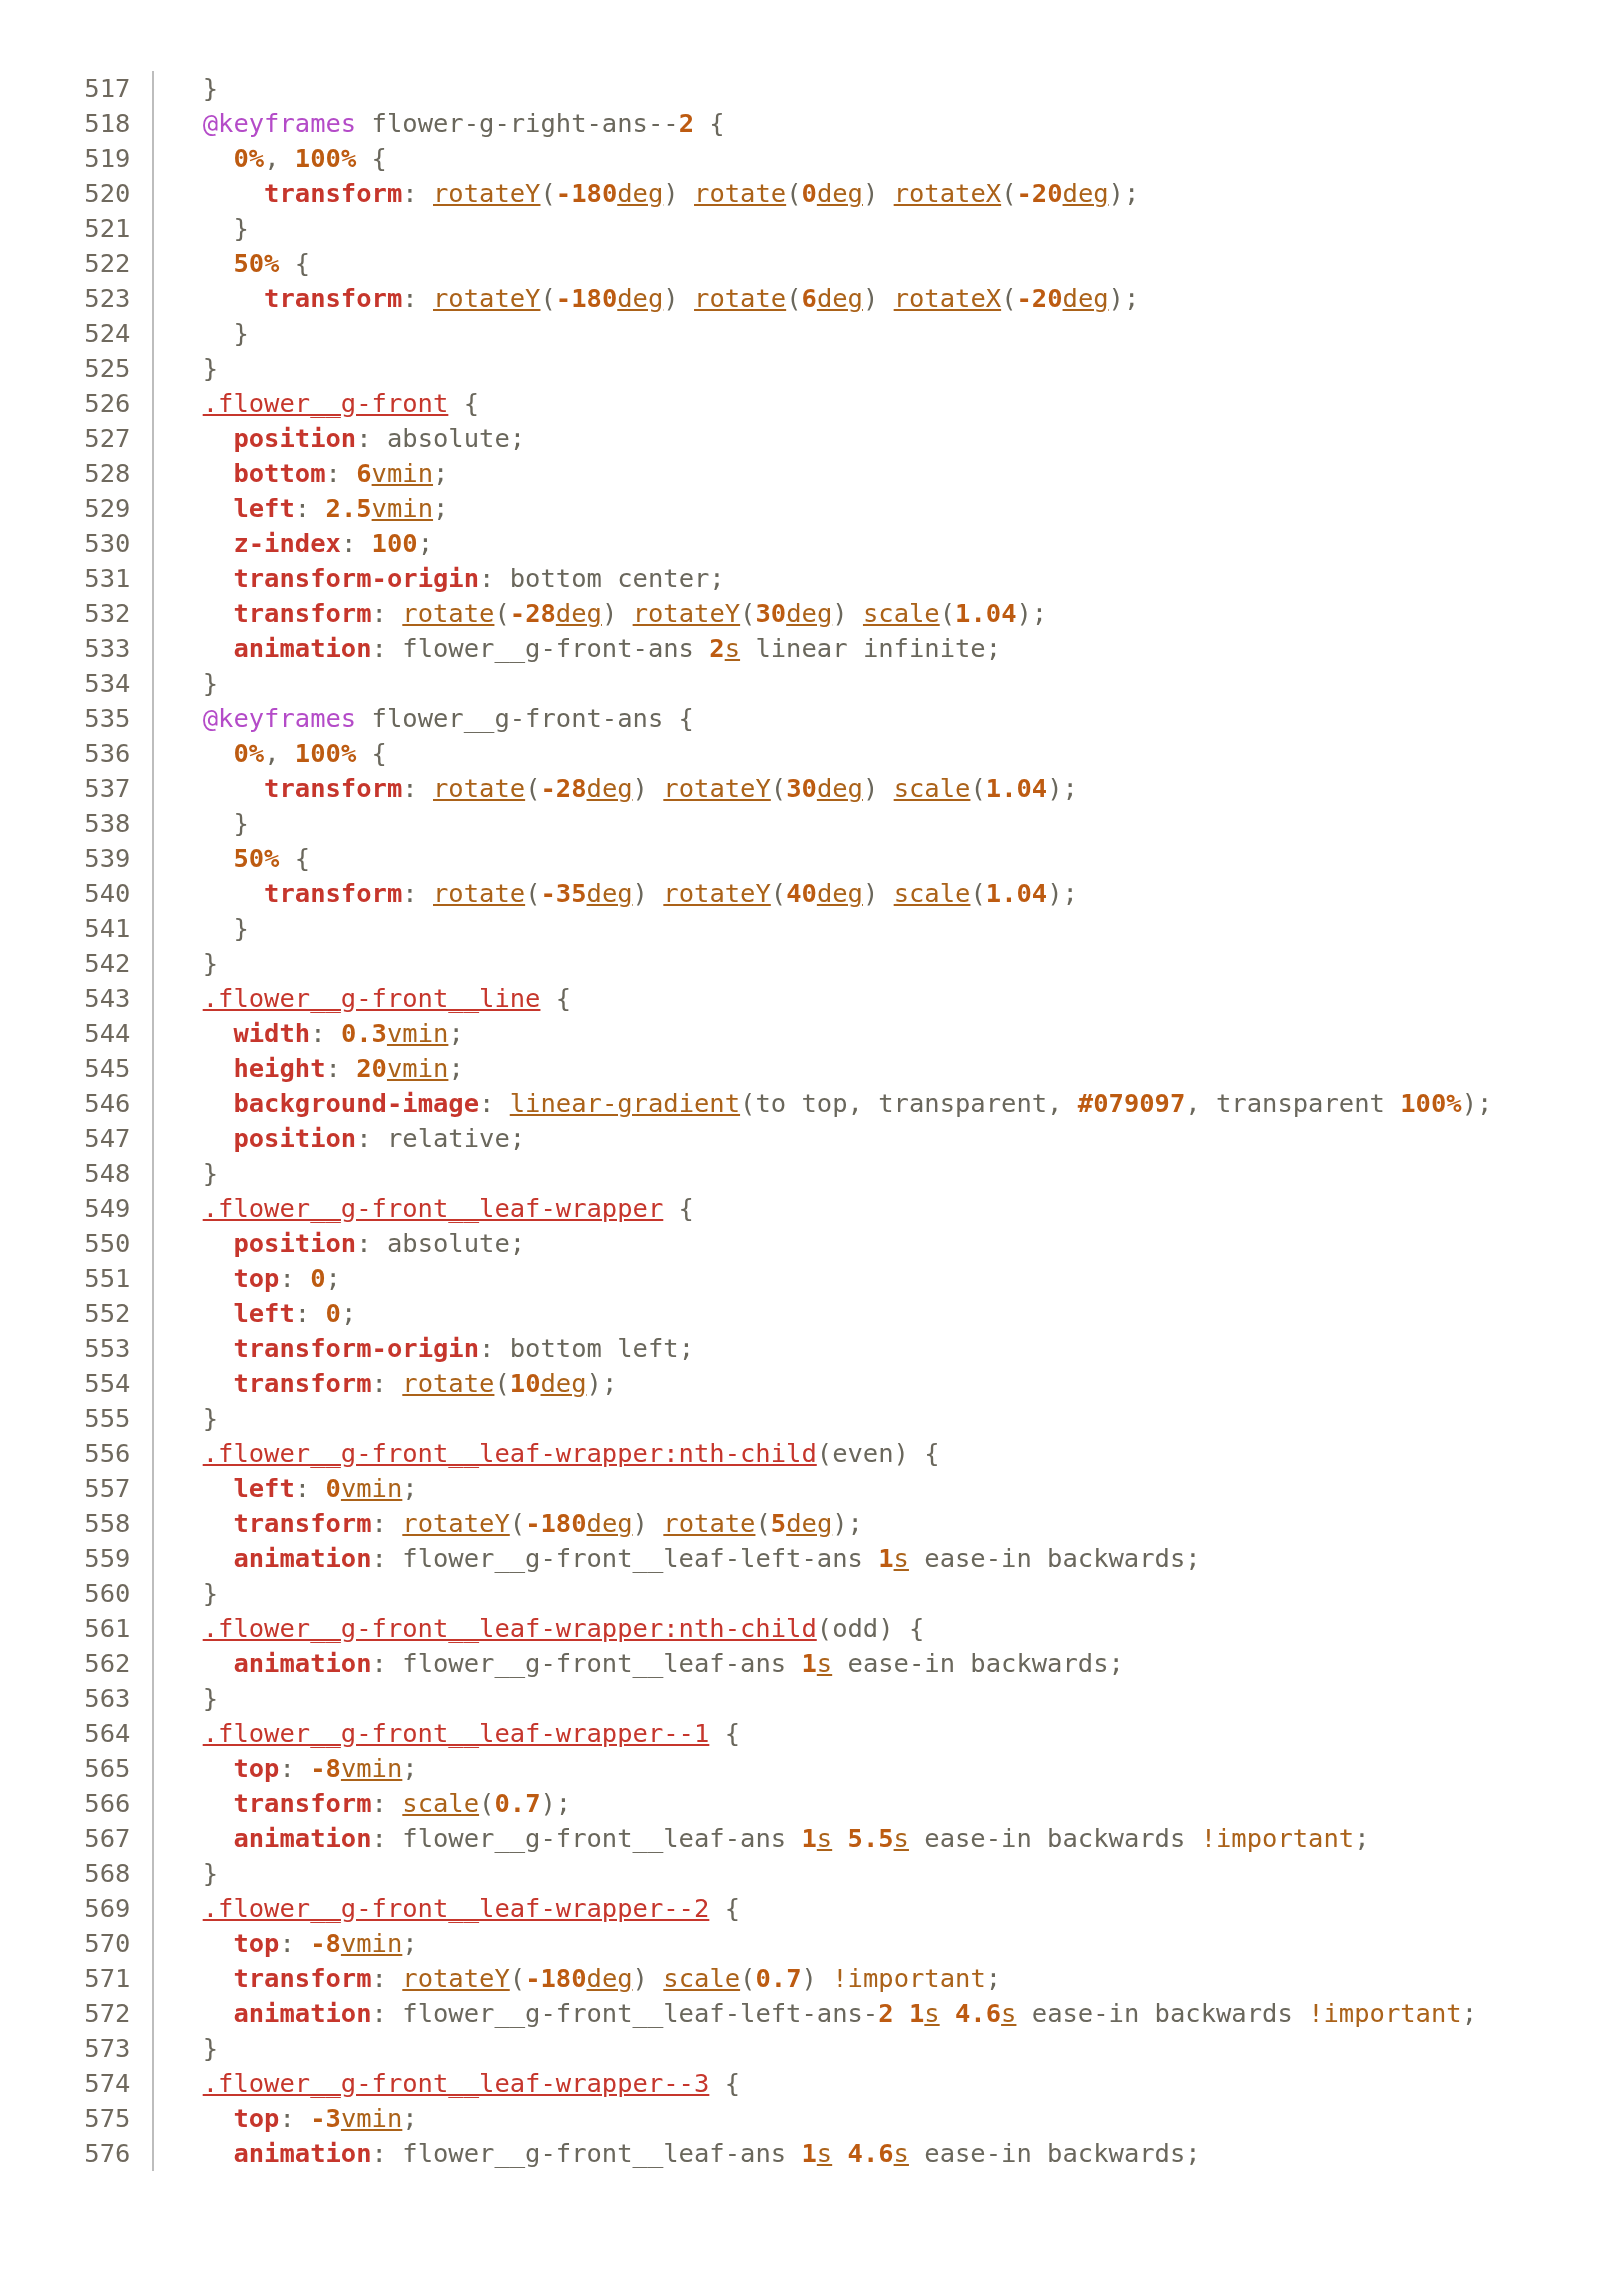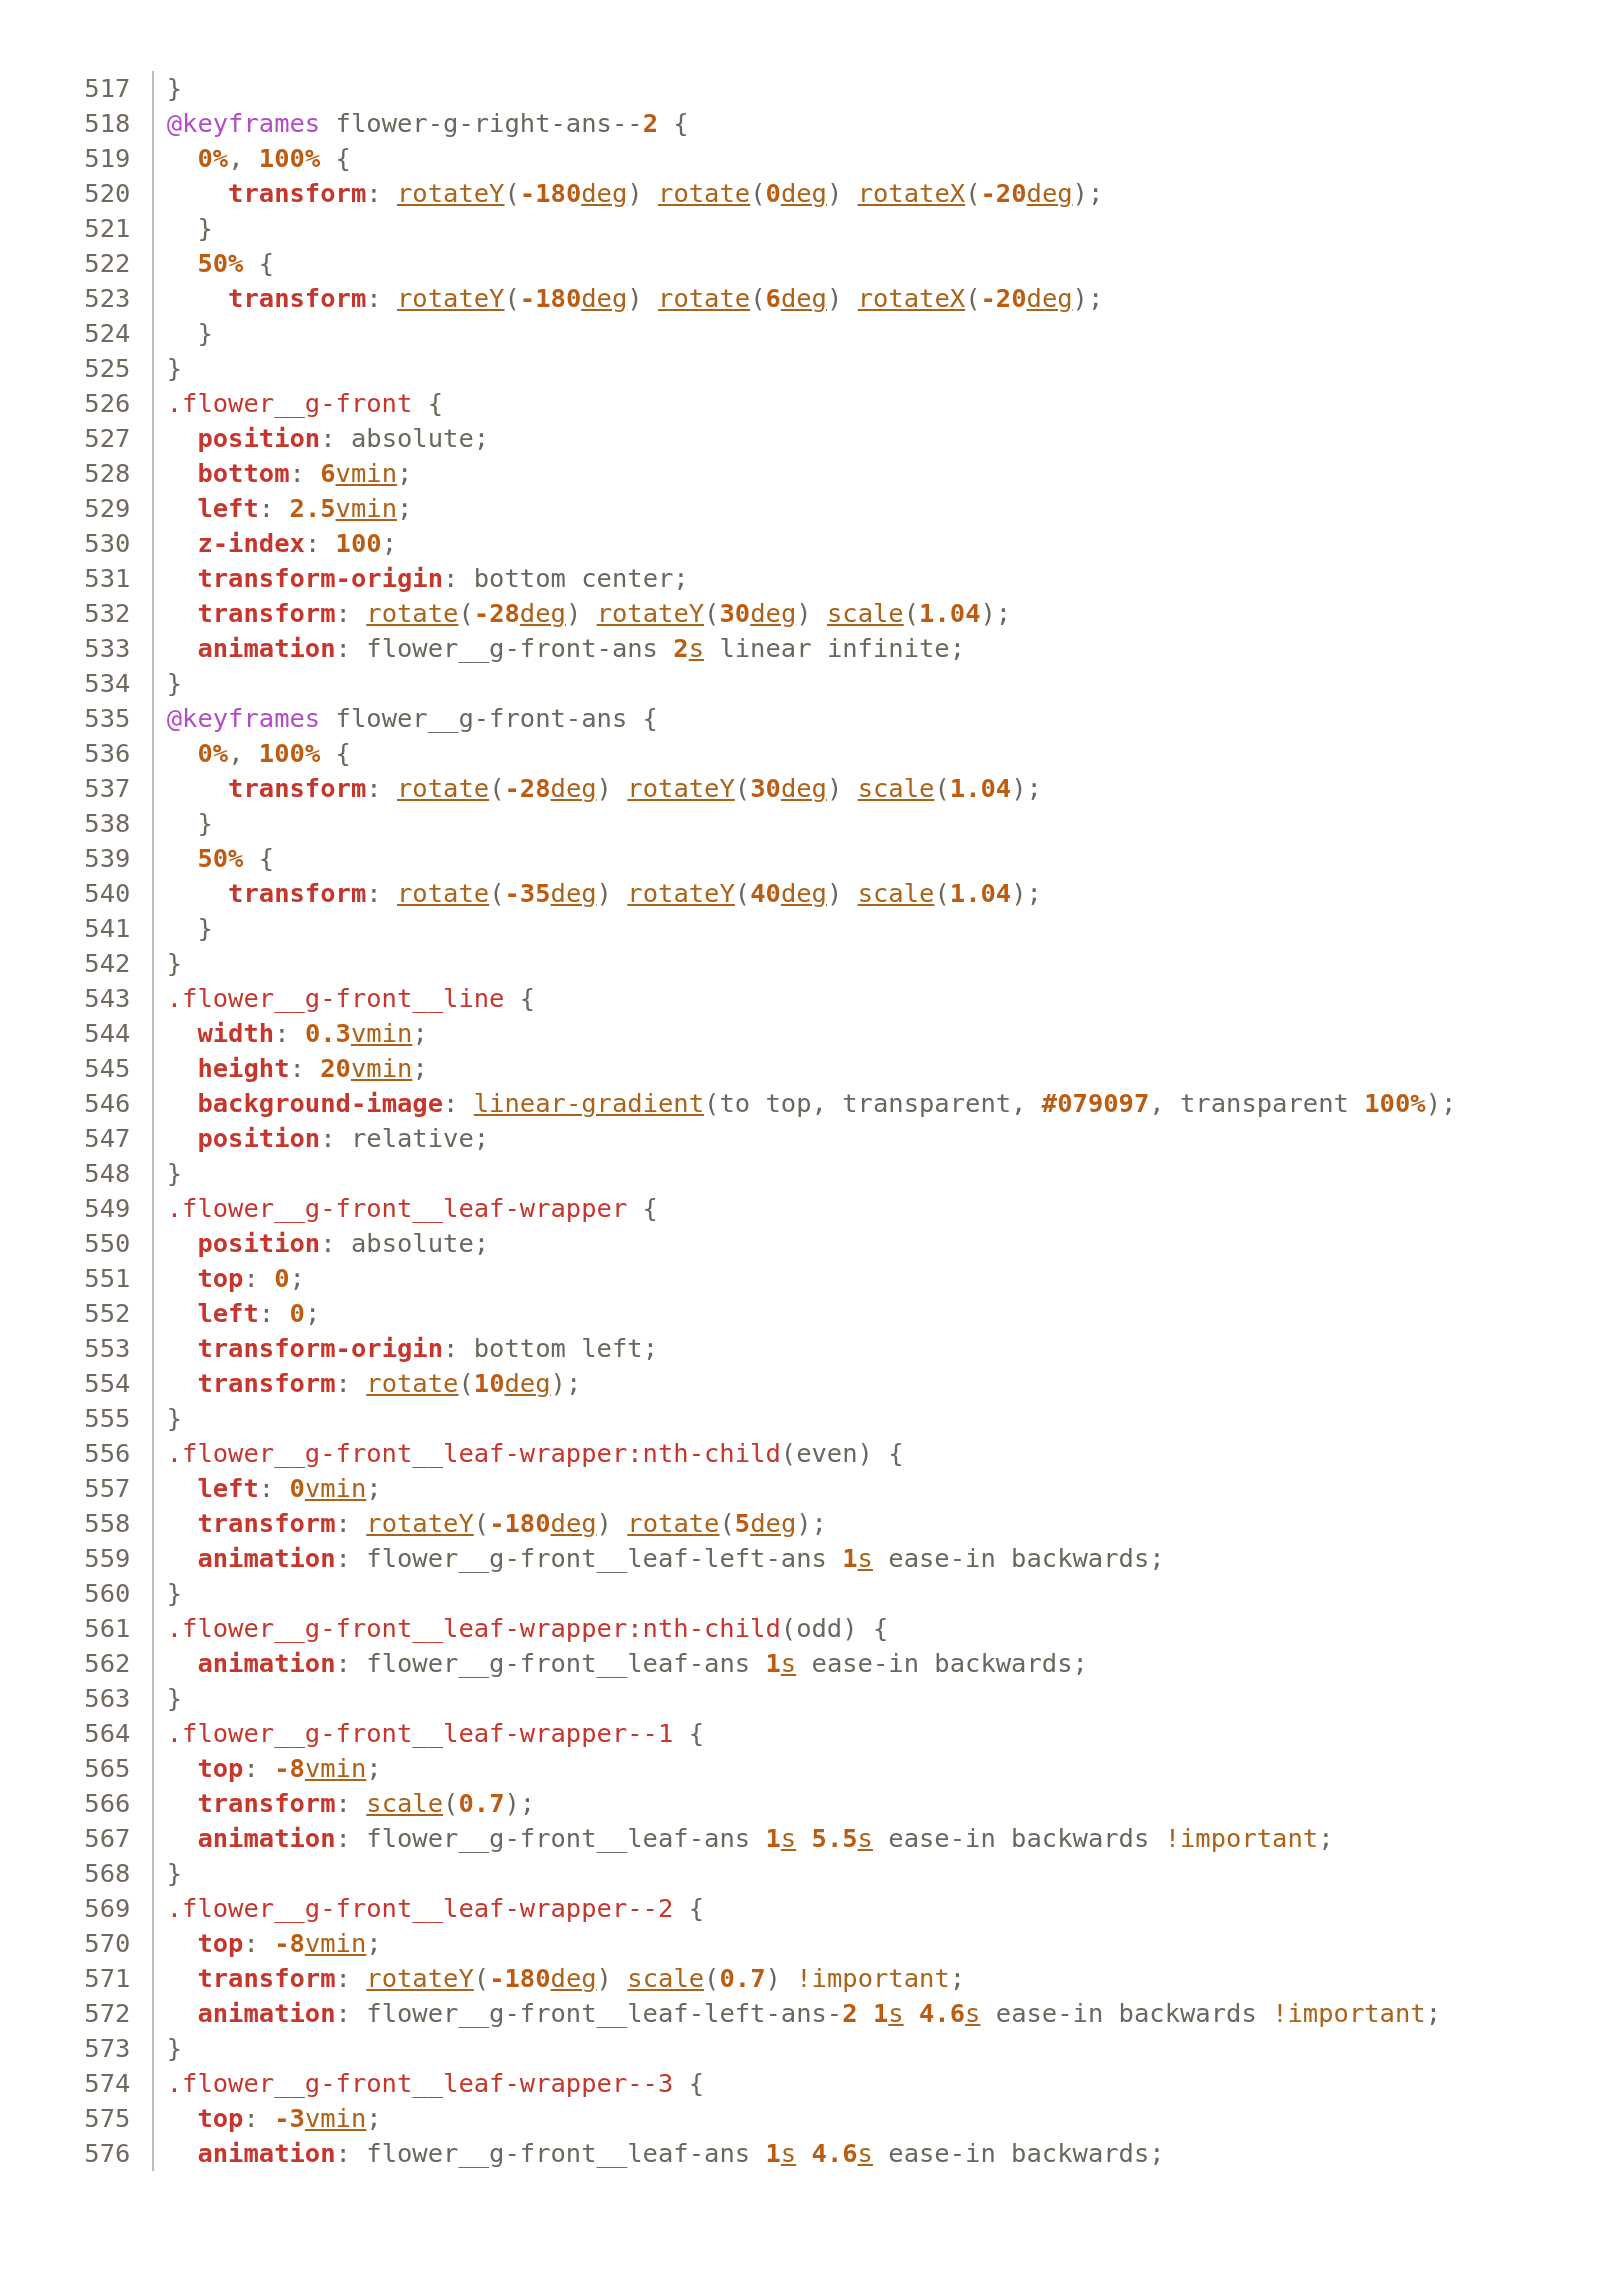--- a/index.html
+++ b/index.html
@@ -5,30 +5,30 @@
   html,body{margin:0;padding:0;background:#ffffff;}
   body{
     width:1620px;height:2293px;position:relative;overflow:hidden;
     font-family:"DejaVu Sans Mono","Liberation Mono",monospace;
   }
   .editor{
     position:absolute;top:71px;left:0;right:0;
     font-size:25.5px;
     white-space:pre;
   }
-  .row{display:flex;height:35px;line-height:35px;}
+  .row{display:flex;height:35px;line-height:35px;gap:36px;}
   .ln{
     flex:0 0 154px;box-sizing:border-box;padding-right:21.6px;
     text-align:right;color:var(--c-ln);
     border-right:2px solid var(--c-gutter);
     user-select:none;
   }
   .cl{padding-left:12.7px;color:var(--c-plain);}
   .t-p{color:var(--c-plain);}
-  .t-sel{color:var(--c-red);}
+  .t-sel{color:var(--c-red);text-decoration:underline;}
   .t-prop{color:var(--c-red);font-weight:bold;text-align:right;}
   .t-num{color:var(--c-num);font-weight:bold;}
   .t-unit{color:var(--c-unit);text-decoration:underline;}
   .t-imp{color:var(--c-unit);}
   .t-at{color:var(--c-at);font-weight:normal;}
 </style>
 </head>
 <body style="background: rgb(255, 255, 255);">
 
 <div class="editor" id="editor"><div class="row"><span class="ln">517</span><span class="cl"><span class="t-p">}</span></span></div><div class="row"><span class="ln">518</span><span class="cl"><span class="t-at">@keyframes</span><span class="t-p"> flower-g-right-ans--</span><span class="t-num">2</span><span class="t-p"> {</span></span></div><div class="row"><span class="ln">519</span><span class="cl"><span class="t-p">  </span><span class="t-num">0%</span><span class="t-p">, </span><span class="t-num">100%</span><span class="t-p"> {</span></span></div><div class="row"><span class="ln">520</span><span class="cl"><span class="t-p">    </span><span class="t-prop">transform</span><span class="t-p">: </span><span class="t-unit">rotateY</span><span class="t-p">(</span><span class="t-num">-180</span><span class="t-unit">deg</span><span class="t-p">) </span><span class="t-unit">rotate</span><span class="t-p">(</span><span class="t-num">0</span><span class="t-unit">deg</span><span class="t-p">) </span><span class="t-unit">rotateX</span><span class="t-p">(</span><span class="t-num">-20</span><span class="t-unit">deg</span><span class="t-p">);</span></span></div><div class="row"><span class="ln">521</span><span class="cl"><span class="t-p">  }</span></span></div><div class="row"><span class="ln">522</span><span class="cl"><span class="t-p">  </span><span class="t-num">50%</span><span class="t-p"> {</span></span></div><div class="row"><span class="ln">523</span><span class="cl"><span class="t-p">    </span><span class="t-prop">transform</span><span class="t-p">: </span><span class="t-unit">rotateY</span><span class="t-p">(</span><span class="t-num">-180</span><span class="t-unit">deg</span><span class="t-p">) </span><span class="t-unit">rotate</span><span class="t-p">(</span><span class="t-num">6</span><span class="t-unit">deg</span><span class="t-p">) </span><span class="t-unit">rotateX</span><span class="t-p">(</span><span class="t-num">-20</span><span class="t-unit">deg</span><span class="t-p">);</span></span></div><div class="row"><span class="ln">524</span><span class="cl"><span class="t-p">  }</span></span></div><div class="row"><span class="ln">525</span><span class="cl"><span class="t-p">}</span></span></div><div class="row"><span class="ln">526</span><span class="cl"><span class="t-sel">.flower__g-front</span><span class="t-p"> {</span></span></div><div class="row"><span class="ln">527</span><span class="cl"><span class="t-p">  </span><span class="t-prop">position</span><span class="t-p">: absolute;</span></span></div><div class="row"><span class="ln">528</span><span class="cl"><span class="t-p">  </span><span class="t-prop">bottom</span><span class="t-p">: </span><span class="t-num">6</span><span class="t-unit">vmin</span><span class="t-p">;</span></span></div><div class="row"><span class="ln">529</span><span class="cl"><span class="t-p">  </span><span class="t-prop">left</span><span class="t-p">: </span><span class="t-num">2.5</span><span class="t-unit">vmin</span><span class="t-p">;</span></span></div><div class="row"><span class="ln">530</span><span class="cl"><span class="t-p">  </span><span class="t-prop">z-index</span><span class="t-p">: </span><span class="t-num">100</span><span class="t-p">;</span></span></div><div class="row"><span class="ln">531</span><span class="cl"><span class="t-p">  </span><span class="t-prop">transform-origin</span><span class="t-p">: bottom center;</span></span></div><div class="row"><span class="ln">532</span><span class="cl"><span class="t-p">  </span><span class="t-prop">transform</span><span class="t-p">: </span><span class="t-unit">rotate</span><span class="t-p">(</span><span class="t-num">-28</span><span class="t-unit">deg</span><span class="t-p">) </span><span class="t-unit">rotateY</span><span class="t-p">(</span><span class="t-num">30</span><span class="t-unit">deg</span><span class="t-p">) </span><span class="t-unit">scale</span><span class="t-p">(</span><span class="t-num">1.04</span><span class="t-p">);</span></span></div><div class="row"><span class="ln">533</span><span class="cl"><span class="t-p">  </span><span class="t-prop">animation</span><span class="t-p">: flower__g-front-ans </span><span class="t-num">2</span><span class="t-unit">s</span><span class="t-p"> linear infinite;</span></span></div><div class="row"><span class="ln">534</span><span class="cl"><span class="t-p">}</span></span></div><div class="row"><span class="ln">535</span><span class="cl"><span class="t-at">@keyframes</span><span class="t-p"> flower__g-front-ans {</span></span></div><div class="row"><span class="ln">536</span><span class="cl"><span class="t-p">  </span><span class="t-num">0%</span><span class="t-p">, </span><span class="t-num">100%</span><span class="t-p"> {</span></span></div><div class="row"><span class="ln">537</span><span class="cl"><span class="t-p">    </span><span class="t-prop">transform</span><span class="t-p">: </span><span class="t-unit">rotate</span><span class="t-p">(</span><span class="t-num">-28</span><span class="t-unit">deg</span><span class="t-p">) </span><span class="t-unit">rotateY</span><span class="t-p">(</span><span class="t-num">30</span><span class="t-unit">deg</span><span class="t-p">) </span><span class="t-unit">scale</span><span class="t-p">(</span><span class="t-num">1.04</span><span class="t-p">);</span></span></div><div class="row"><span class="ln">538</span><span class="cl"><span class="t-p">  }</span></span></div><div class="row"><span class="ln">539</span><span class="cl"><span class="t-p">  </span><span class="t-num">50%</span><span class="t-p"> {</span></span></div><div class="row"><span class="ln">540</span><span class="cl"><span class="t-p">    </span><span class="t-prop">transform</span><span class="t-p">: </span><span class="t-unit">rotate</span><span class="t-p">(</span><span class="t-num">-35</span><span class="t-unit">deg</span><span class="t-p">) </span><span class="t-unit">rotateY</span><span class="t-p">(</span><span class="t-num">40</span><span class="t-unit">deg</span><span class="t-p">) </span><span class="t-unit">scale</span><span class="t-p">(</span><span class="t-num">1.04</span><span class="t-p">);</span></span></div><div class="row"><span class="ln">541</span><span class="cl"><span class="t-p">  }</span></span></div><div class="row"><span class="ln">542</span><span class="cl"><span class="t-p">}</span></span></div><div class="row"><span class="ln">543</span><span class="cl"><span class="t-sel">.flower__g-front__line</span><span class="t-p"> {</span></span></div><div class="row"><span class="ln">544</span><span class="cl"><span class="t-p">  </span><span class="t-prop">width</span><span class="t-p">: </span><span class="t-num">0.3</span><span class="t-unit">vmin</span><span class="t-p">;</span></span></div><div class="row"><span class="ln">545</span><span class="cl"><span class="t-p">  </span><span class="t-prop">height</span><span class="t-p">: </span><span class="t-num">20</span><span class="t-unit">vmin</span><span class="t-p">;</span></span></div><div class="row"><span class="ln">546</span><span class="cl"><span class="t-p">  </span><span class="t-prop">background-image</span><span class="t-p">: </span><span class="t-unit">linear-gradient</span><span class="t-p">(to top, transparent, </span><span class="t-num">#079097</span><span class="t-p">, transparent </span><span class="t-num">100%</span><span class="t-p">);</span></span></div><div class="row"><span class="ln">547</span><span class="cl"><span class="t-p">  </span><span class="t-prop">position</span><span class="t-p">: relative;</span></span></div><div class="row"><span class="ln">548</span><span class="cl"><span class="t-p">}</span></span></div><div class="row"><span class="ln">549</span><span class="cl"><span class="t-sel">.flower__g-front__leaf-wrapper</span><span class="t-p"> {</span></span></div><div class="row"><span class="ln">550</span><span class="cl"><span class="t-p">  </span><span class="t-prop">position</span><span class="t-p">: absolute;</span></span></div><div class="row"><span class="ln">551</span><span class="cl"><span class="t-p">  </span><span class="t-prop">top</span><span class="t-p">: </span><span class="t-num">0</span><span class="t-p">;</span></span></div><div class="row"><span class="ln">552</span><span class="cl"><span class="t-p">  </span><span class="t-prop">left</span><span class="t-p">: </span><span class="t-num">0</span><span class="t-p">;</span></span></div><div class="row"><span class="ln">553</span><span class="cl"><span class="t-p">  </span><span class="t-prop">transform-origin</span><span class="t-p">: bottom left;</span></span></div><div class="row"><span class="ln">554</span><span class="cl"><span class="t-p">  </span><span class="t-prop">transform</span><span class="t-p">: </span><span class="t-unit">rotate</span><span class="t-p">(</span><span class="t-num">10</span><span class="t-unit">deg</span><span class="t-p">);</span></span></div><div class="row"><span class="ln">555</span><span class="cl"><span class="t-p">}</span></span></div><div class="row"><span class="ln">556</span><span class="cl"><span class="t-sel">.flower__g-front__leaf-wrapper:nth-child</span><span class="t-p">(even) {</span></span></div><div class="row"><span class="ln">557</span><span class="cl"><span class="t-p">  </span><span class="t-prop">left</span><span class="t-p">: </span><span class="t-num">0</span><span class="t-unit">vmin</span><span class="t-p">;</span></span></div><div class="row"><span class="ln">558</span><span class="cl"><span class="t-p">  </span><span class="t-prop">transform</span><span class="t-p">: </span><span class="t-unit">rotateY</span><span class="t-p">(</span><span class="t-num">-180</span><span class="t-unit">deg</span><span class="t-p">) </span><span class="t-unit">rotate</span><span class="t-p">(</span><span class="t-num">5</span><span class="t-unit">deg</span><span class="t-p">);</span></span></div><div class="row"><span class="ln">559</span><span class="cl"><span class="t-p">  </span><span class="t-prop">animation</span><span class="t-p">: flower__g-front__leaf-left-ans </span><span class="t-num">1</span><span class="t-unit">s</span><span class="t-p"> ease-in backwards;</span></span></div><div class="row"><span class="ln">560</span><span class="cl"><span class="t-p">}</span></span></div><div class="row"><span class="ln">561</span><span class="cl"><span class="t-sel">.flower__g-front__leaf-wrapper:nth-child</span><span class="t-p">(odd) {</span></span></div><div class="row"><span class="ln">562</span><span class="cl"><span class="t-p">  </span><span class="t-prop">animation</span><span class="t-p">: flower__g-front__leaf-ans </span><span class="t-num">1</span><span class="t-unit">s</span><span class="t-p"> ease-in backwards;</span></span></div><div class="row"><span class="ln">563</span><span class="cl"><span class="t-p">}</span></span></div><div class="row"><span class="ln">564</span><span class="cl"><span class="t-sel">.flower__g-front__leaf-wrapper--1</span><span class="t-p"> {</span></span></div><div class="row"><span class="ln">565</span><span class="cl"><span class="t-p">  </span><span class="t-prop">top</span><span class="t-p">: </span><span class="t-num">-8</span><span class="t-unit">vmin</span><span class="t-p">;</span></span></div><div class="row"><span class="ln">566</span><span class="cl"><span class="t-p">  </span><span class="t-prop">transform</span><span class="t-p">: </span><span class="t-unit">scale</span><span class="t-p">(</span><span class="t-num">0.7</span><span class="t-p">);</span></span></div><div class="row"><span class="ln">567</span><span class="cl"><span class="t-p">  </span><span class="t-prop">animation</span><span class="t-p">: flower__g-front__leaf-ans </span><span class="t-num">1</span><span class="t-unit">s</span><span class="t-p"> </span><span class="t-num">5.5</span><span class="t-unit">s</span><span class="t-p"> ease-in backwards </span><span class="t-imp">!important</span><span class="t-p">;</span></span></div><div class="row"><span class="ln">568</span><span class="cl"><span class="t-p">}</span></span></div><div class="row"><span class="ln">569</span><span class="cl"><span class="t-sel">.flower__g-front__leaf-wrapper--2</span><span class="t-p"> {</span></span></div><div class="row"><span class="ln">570</span><span class="cl"><span class="t-p">  </span><span class="t-prop">top</span><span class="t-p">: </span><span class="t-num">-8</span><span class="t-unit">vmin</span><span class="t-p">;</span></span></div><div class="row"><span class="ln">571</span><span class="cl"><span class="t-p">  </span><span class="t-prop">transform</span><span class="t-p">: </span><span class="t-unit">rotateY</span><span class="t-p">(</span><span class="t-num">-180</span><span class="t-unit">deg</span><span class="t-p">) </span><span class="t-unit">scale</span><span class="t-p">(</span><span class="t-num">0.7</span><span class="t-p">) </span><span class="t-imp">!important</span><span class="t-p">;</span></span></div><div class="row"><span class="ln">572</span><span class="cl"><span class="t-p">  </span><span class="t-prop">animation</span><span class="t-p">: flower__g-front__leaf-left-ans-</span><span class="t-num">2</span><span class="t-p"> </span><span class="t-num">1</span><span class="t-unit">s</span><span class="t-p"> </span><span class="t-num">4.6</span><span class="t-unit">s</span><span class="t-p"> ease-in backwards </span><span class="t-imp">!important</span><span class="t-p">;</span></span></div><div class="row"><span class="ln">573</span><span class="cl"><span class="t-p">}</span></span></div><div class="row"><span class="ln">574</span><span class="cl"><span class="t-sel">.flower__g-front__leaf-wrapper--3</span><span class="t-p"> {</span></span></div><div class="row"><span class="ln">575</span><span class="cl"><span class="t-p">  </span><span class="t-prop">top</span><span class="t-p">: </span><span class="t-num">-3</span><span class="t-unit">vmin</span><span class="t-p">;</span></span></div><div class="row"><span class="ln">576</span><span class="cl"><span class="t-p">  </span><span class="t-prop">animation</span><span class="t-p">: flower__g-front__leaf-ans </span><span class="t-num">1</span><span class="t-unit">s</span><span class="t-p"> </span><span class="t-num">4.6</span><span class="t-unit">s</span><span class="t-p"> ease-in backwards;</span></span></div></div>

